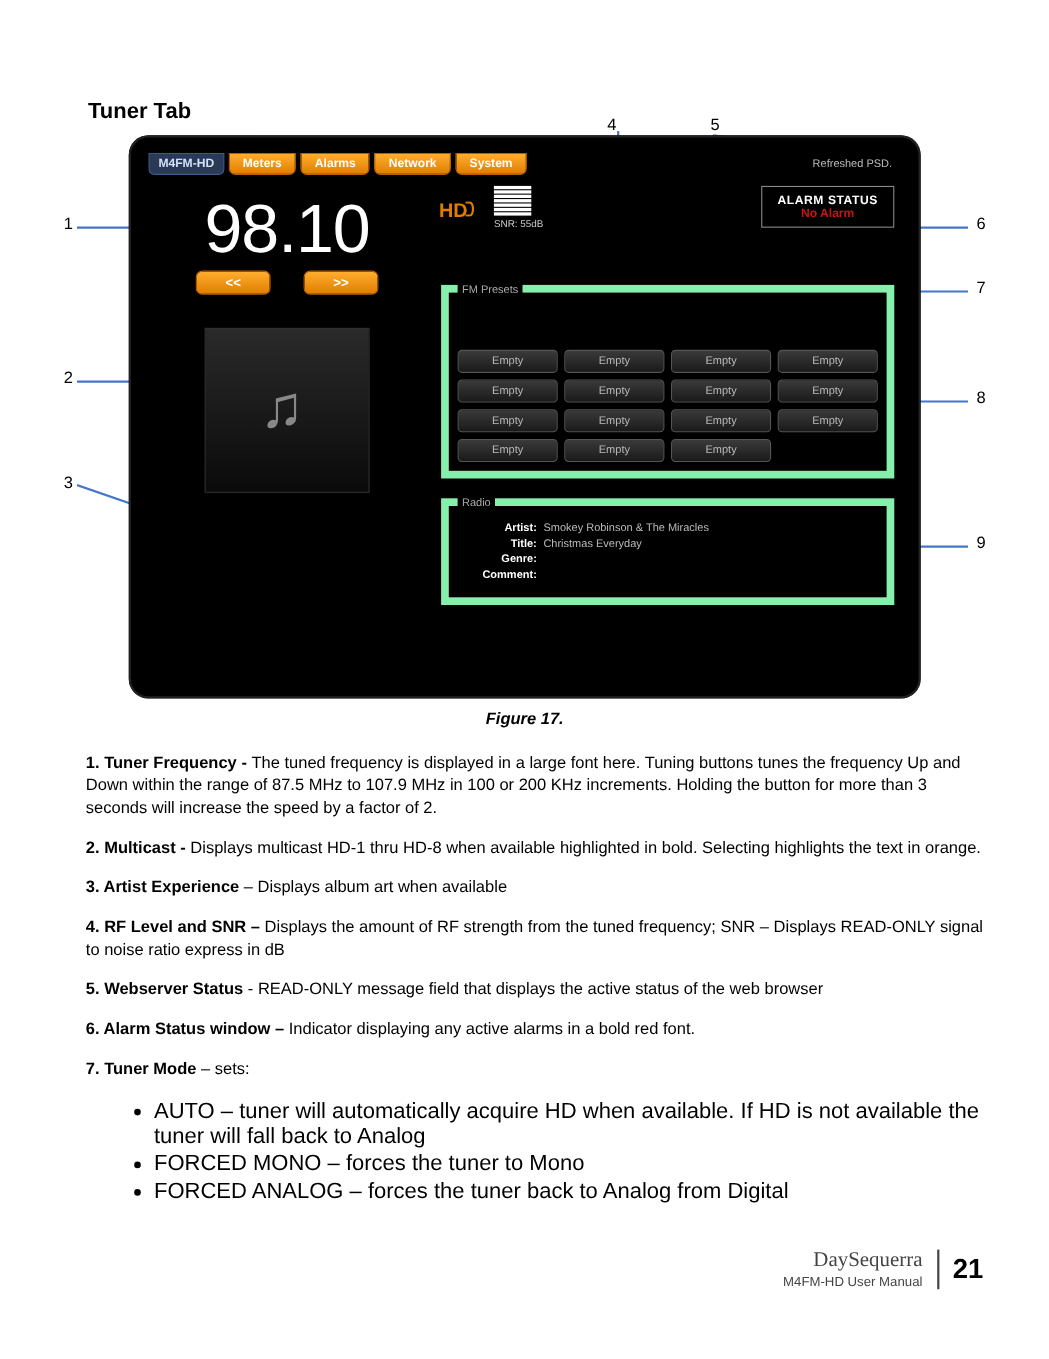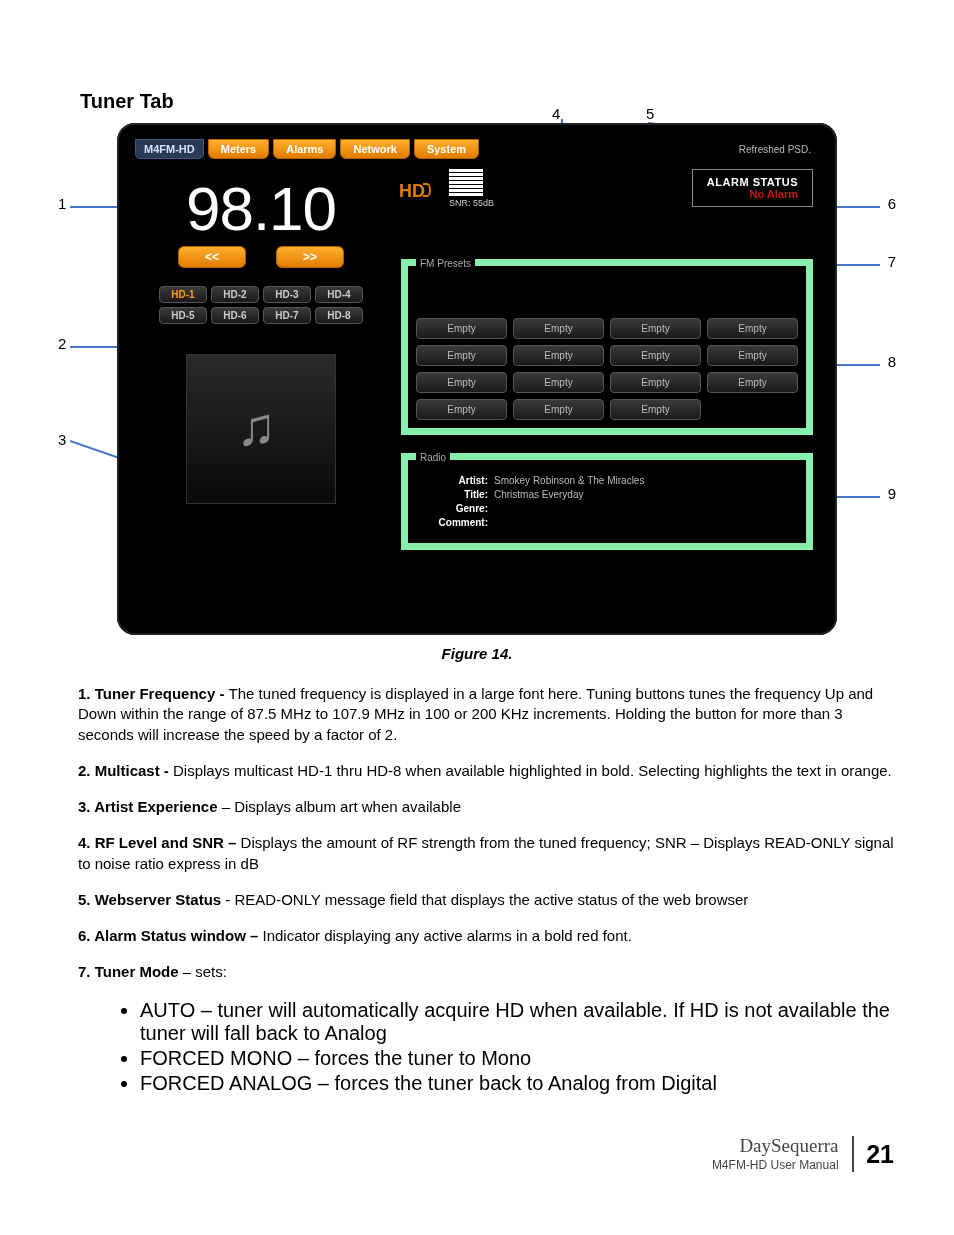--- a/index.html
+++ b/index.html
@@ -177,21 +177,21 @@
   }
   .snr-bars div { height: 3px; background: #fff; }
   .snr-text { font-size: 9px; color: #ccc; white-space: nowrap; }
   .alarm-box {
     border: 1px solid #888;
     padding: 6px 14px;
     text-align: center;
     margin-left: auto;
   }
   .alarm-title { color: #fff; font-size: 11px; font-weight: bold; letter-spacing: 0.5px; }
-  .alarm-msg { color: #c81414; font-size: 11px; font-weight: bold; text-align: right; }
+  .alarm-msg { color: #c81414; font-size: 11px; font-weight: bold; }
   .station-row {
     display: flex;
     align-items: center;
     margin-top: 8px;
     gap: 16px;
   }
   .station-name {
     font-family: Arial, sans-serif;
     letter-spacing: 2px;
     font-size: 24px;
@@ -375,30 +375,20 @@
         <div class="status-text">Refreshed PSD.</div>
       </div>
 
       <div class="device-body">
         <div class="left-col">
           <div class="freq-display">98.10</div>
           <div class="tune-row">
             <div class="tune-btn">&lt;&lt;</div>
             <div class="tune-btn">&gt;&gt;</div>
           </div>
-          <div class="hd-grid">
-            <div class="hd-btn active">HD-1</div>
-            <div class="hd-btn">HD-2</div>
-            <div class="hd-btn">HD-3</div>
-            <div class="hd-btn">HD-4</div>
-            <div class="hd-btn">HD-5</div>
-            <div class="hd-btn">HD-6</div>
-            <div class="hd-btn">HD-7</div>
-            <div class="hd-btn">HD-8</div>
-          </div>
           <div class="album-art">
             <div class="note-icon"></div>
           </div>
         </div>
 
         <div class="right-col">
           <div class="right-top">
             <div style="margin-top:10px">
               <span class="hd-logo"><span style="border:none;width:auto;height:auto">HD</span><span></span></span>
             </div>
@@ -450,21 +440,21 @@
               <div><span class="lbl">Genre:</span><span></span></div>
               <div><span class="lbl">Comment:</span><span></span></div>
             </div>
           </div>
 
         </div>
       </div>
     </div>
   </div>
 
-  <div class="figure-caption">Figure 14.</div>
+  <div class="figure-caption">Figure 17.</div>
 </div>
 
 <ol class="desc-list" id="desc-list">
     <li><span class="num">1.  </span><span class="term">Tuner Frequency - </span>The tuned frequency is displayed in a large font here.  Tuning buttons tunes the frequency Up and Down within the range of 87.5 MHz to 107.9 MHz in 100 or 200 KHz increments.  Holding the button for more than 3 seconds will increase the speed by a factor of 2.</li>
     <li><span class="num">2.  </span><span class="term">Multicast - </span>Displays multicast HD-1 thru HD-8 when available highlighted in bold.  Selecting highlights the text in orange.</li>
     <li><span class="num">3.  </span><span class="term">Artist Experience</span> – Displays album art when available</li>
     <li><span class="num">4.  </span><span class="term">RF Level and SNR – </span>Displays the amount of RF strength from the tuned frequency; SNR – Displays READ-ONLY signal to noise ratio express in dB</li>
     <li><span class="num">5.  </span><span class="term"> Webserver Status</span> - READ-ONLY message field that displays the active status of the web browser</li>
     <li><span class="num">6.  </span><span class="term">Alarm Status window – </span>Indicator displaying any active alarms in a bold red font.</li>
     <li><span class="num">7.  </span><span class="term">Tuner Mode</span> – sets:</li>

